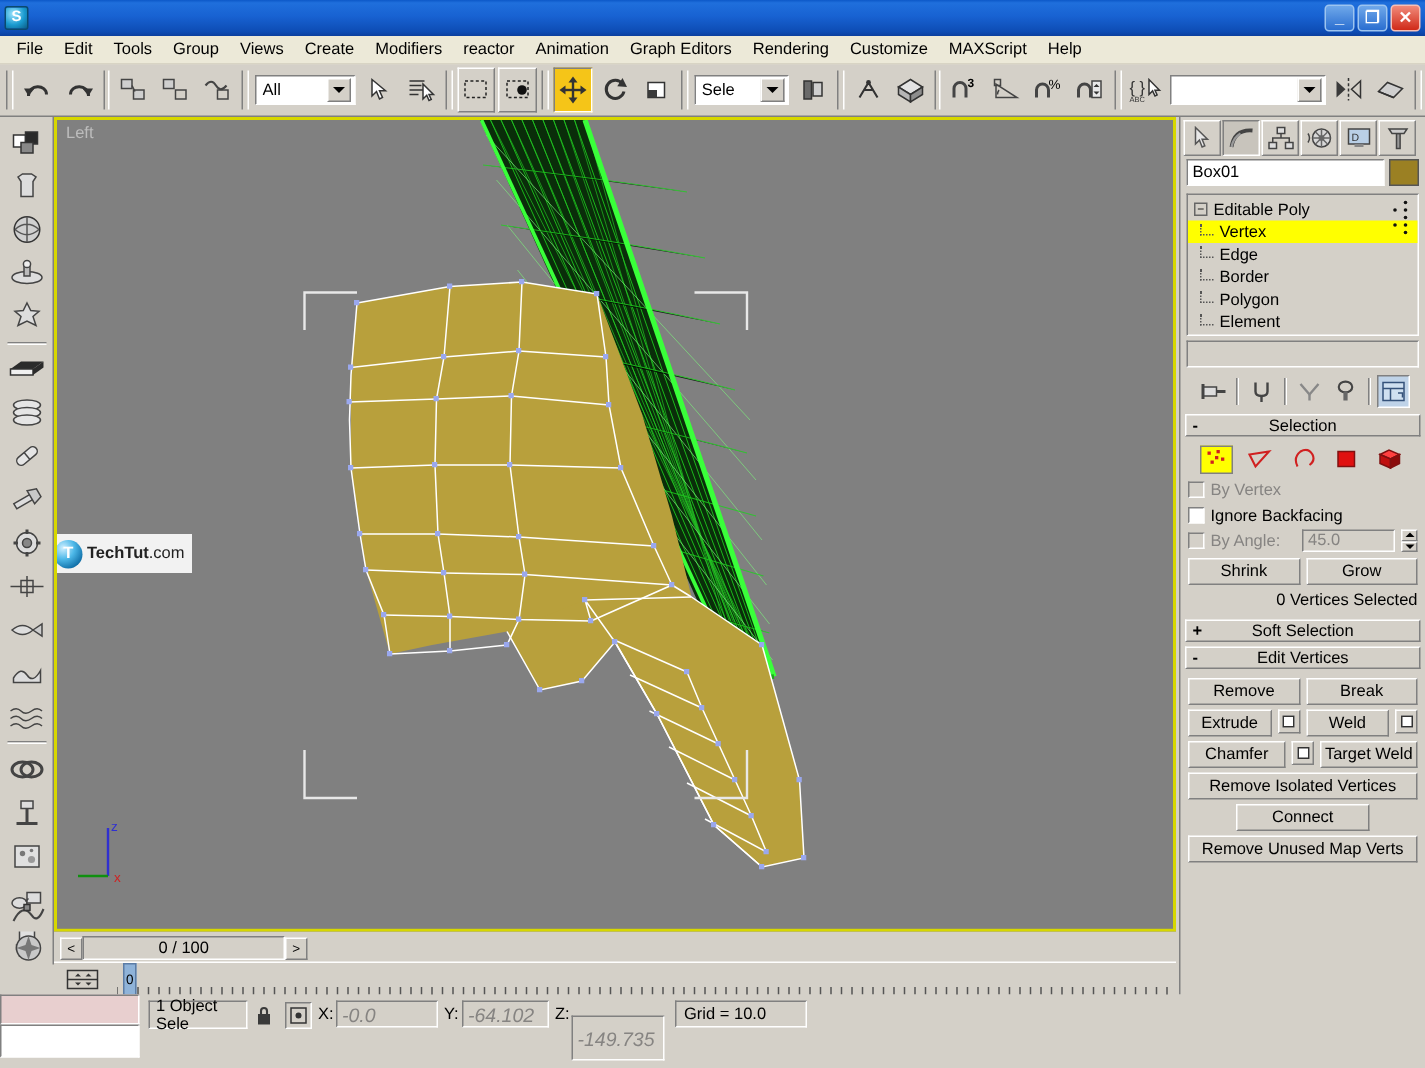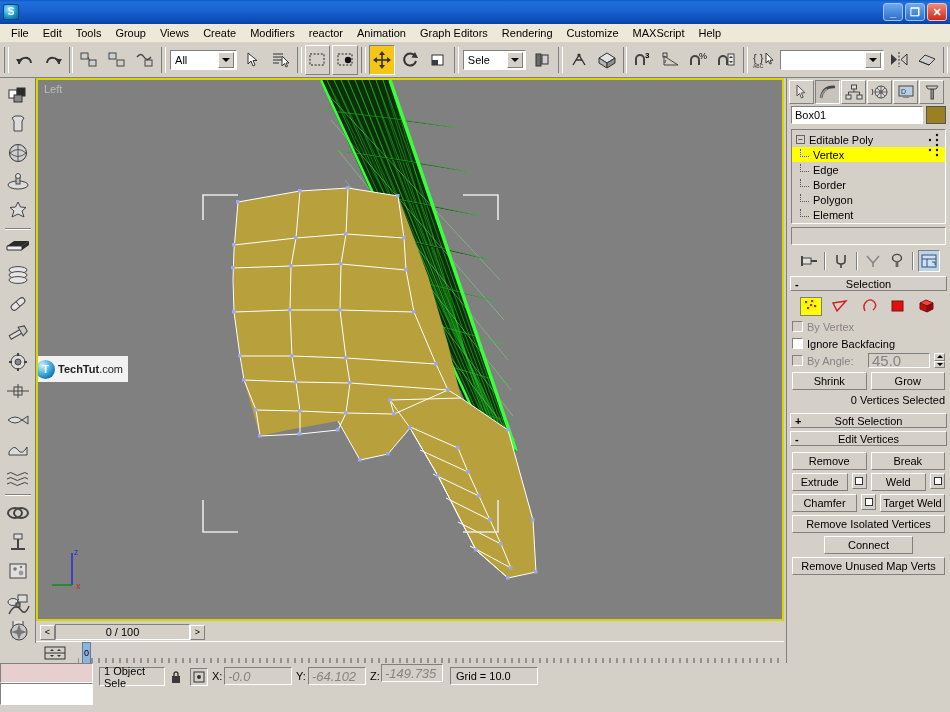--- a/index.html
+++ b/index.html
@@ -181,21 +181,21 @@
   .selicon { width: 22px; height: 19px; display: flex; align-items: center; justify-content: center; }
   .selicon.sel { background: #ffff00; border: 1px solid #808080; }
 
   .cb-row { display: flex; align-items: center; height: 17px; font-size: 11px; gap: 4px; }
   .cbox { width: 11px; height: 11px; background: #fff; border: 1px solid; border-color:#808080 #fff #fff #808080; }
   .cbox.dis { background: #d4d0c8; }
   .lbl-dis { color: #868482; }
   .numfield {
     width: 62px; height: 15px; background: #d4d0c8; color: #868482;
     border: 1px solid; border-color: #808080 #fff #fff #808080;
-    font-size: 15px; padding-left: 3px; line-height: 13px; margin-left: auto;
+    font-size: 11px; padding-left: 3px; line-height: 13px; margin-left: auto;
   }
   .spin { width: 11px; height: 15px; display: flex; flex-direction: column; }
   .spin div { flex: 1; background: #d4d0c8; border: 1px solid; border-color:#fff #808080 #808080 #fff;
               display: flex; align-items: center; justify-content: center; }
   .spin i { width:0;height:0;border-left:3px solid transparent;border-right:3px solid transparent; font-style:normal;}
   .spin .up i { border-bottom: 3px solid #000; }
   .spin .dn i { border-top: 3px solid #000; }
 
   .btn {
     height: 18px; background: #d4d0c8; border: 1px solid;
@@ -1182,17 +1182,17 @@
       <svg width="12" height="12" viewBox="0 0 12 12">
           <rect x="1" y="1" width="10" height="10" fill="none" stroke="#333"></rect>
           <circle cx="6" cy="6" r="2" fill="#333"></circle>
         </svg>
     </div>
     <div style="position:absolute;left:212px;top:7px;font-size:11px">X:</div>
     <div class="coordfield" style="position:absolute;left:224px;top:4px;width:68px;height:18px">-0.0</div>
     <div style="position:absolute;left:296px;top:7px;font-size:11px">Y:</div>
     <div class="coordfield" style="position:absolute;left:308px;top:4px;width:58px;height:18px">-64.102</div>
     <div style="position:absolute;left:370px;top:7px;font-size:11px">Z:</div>
-    <div class="coordfield" style="position:absolute;left:381px;top:1px;width:62px;height:18px">-149.735</div>
+    <div class="coordfield" style="position:absolute;left:381px;top:14px;width:62px;height:30px">-149.735</div>
     <div class="sunk" style="position:absolute;left:450px;top:4px;width:88px;height:18px;padding-left:5px">Grid = 10.0</div>
 
   </div>
 </div>
 
 </body></html>

